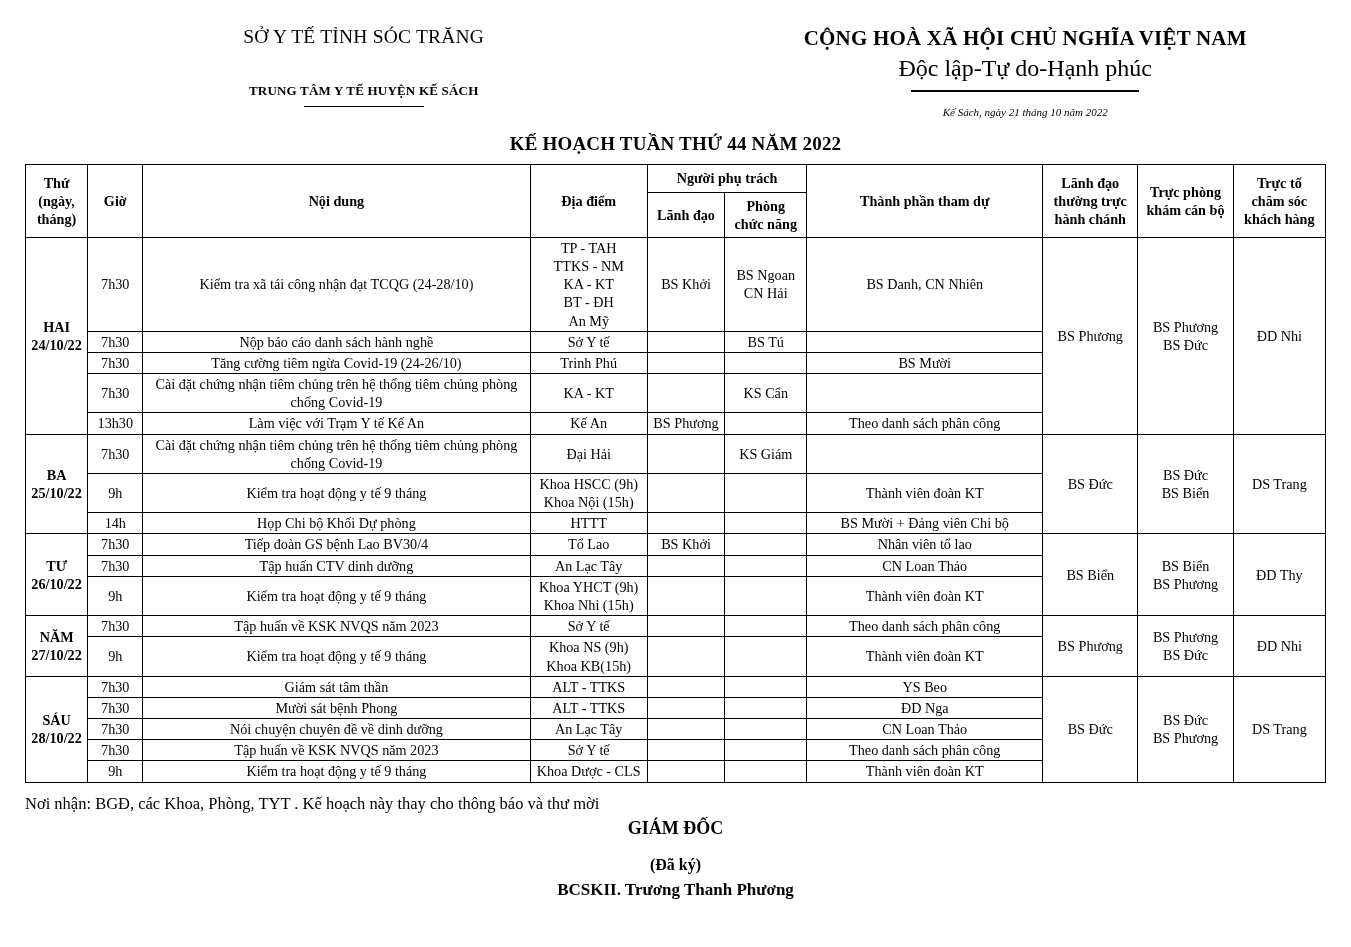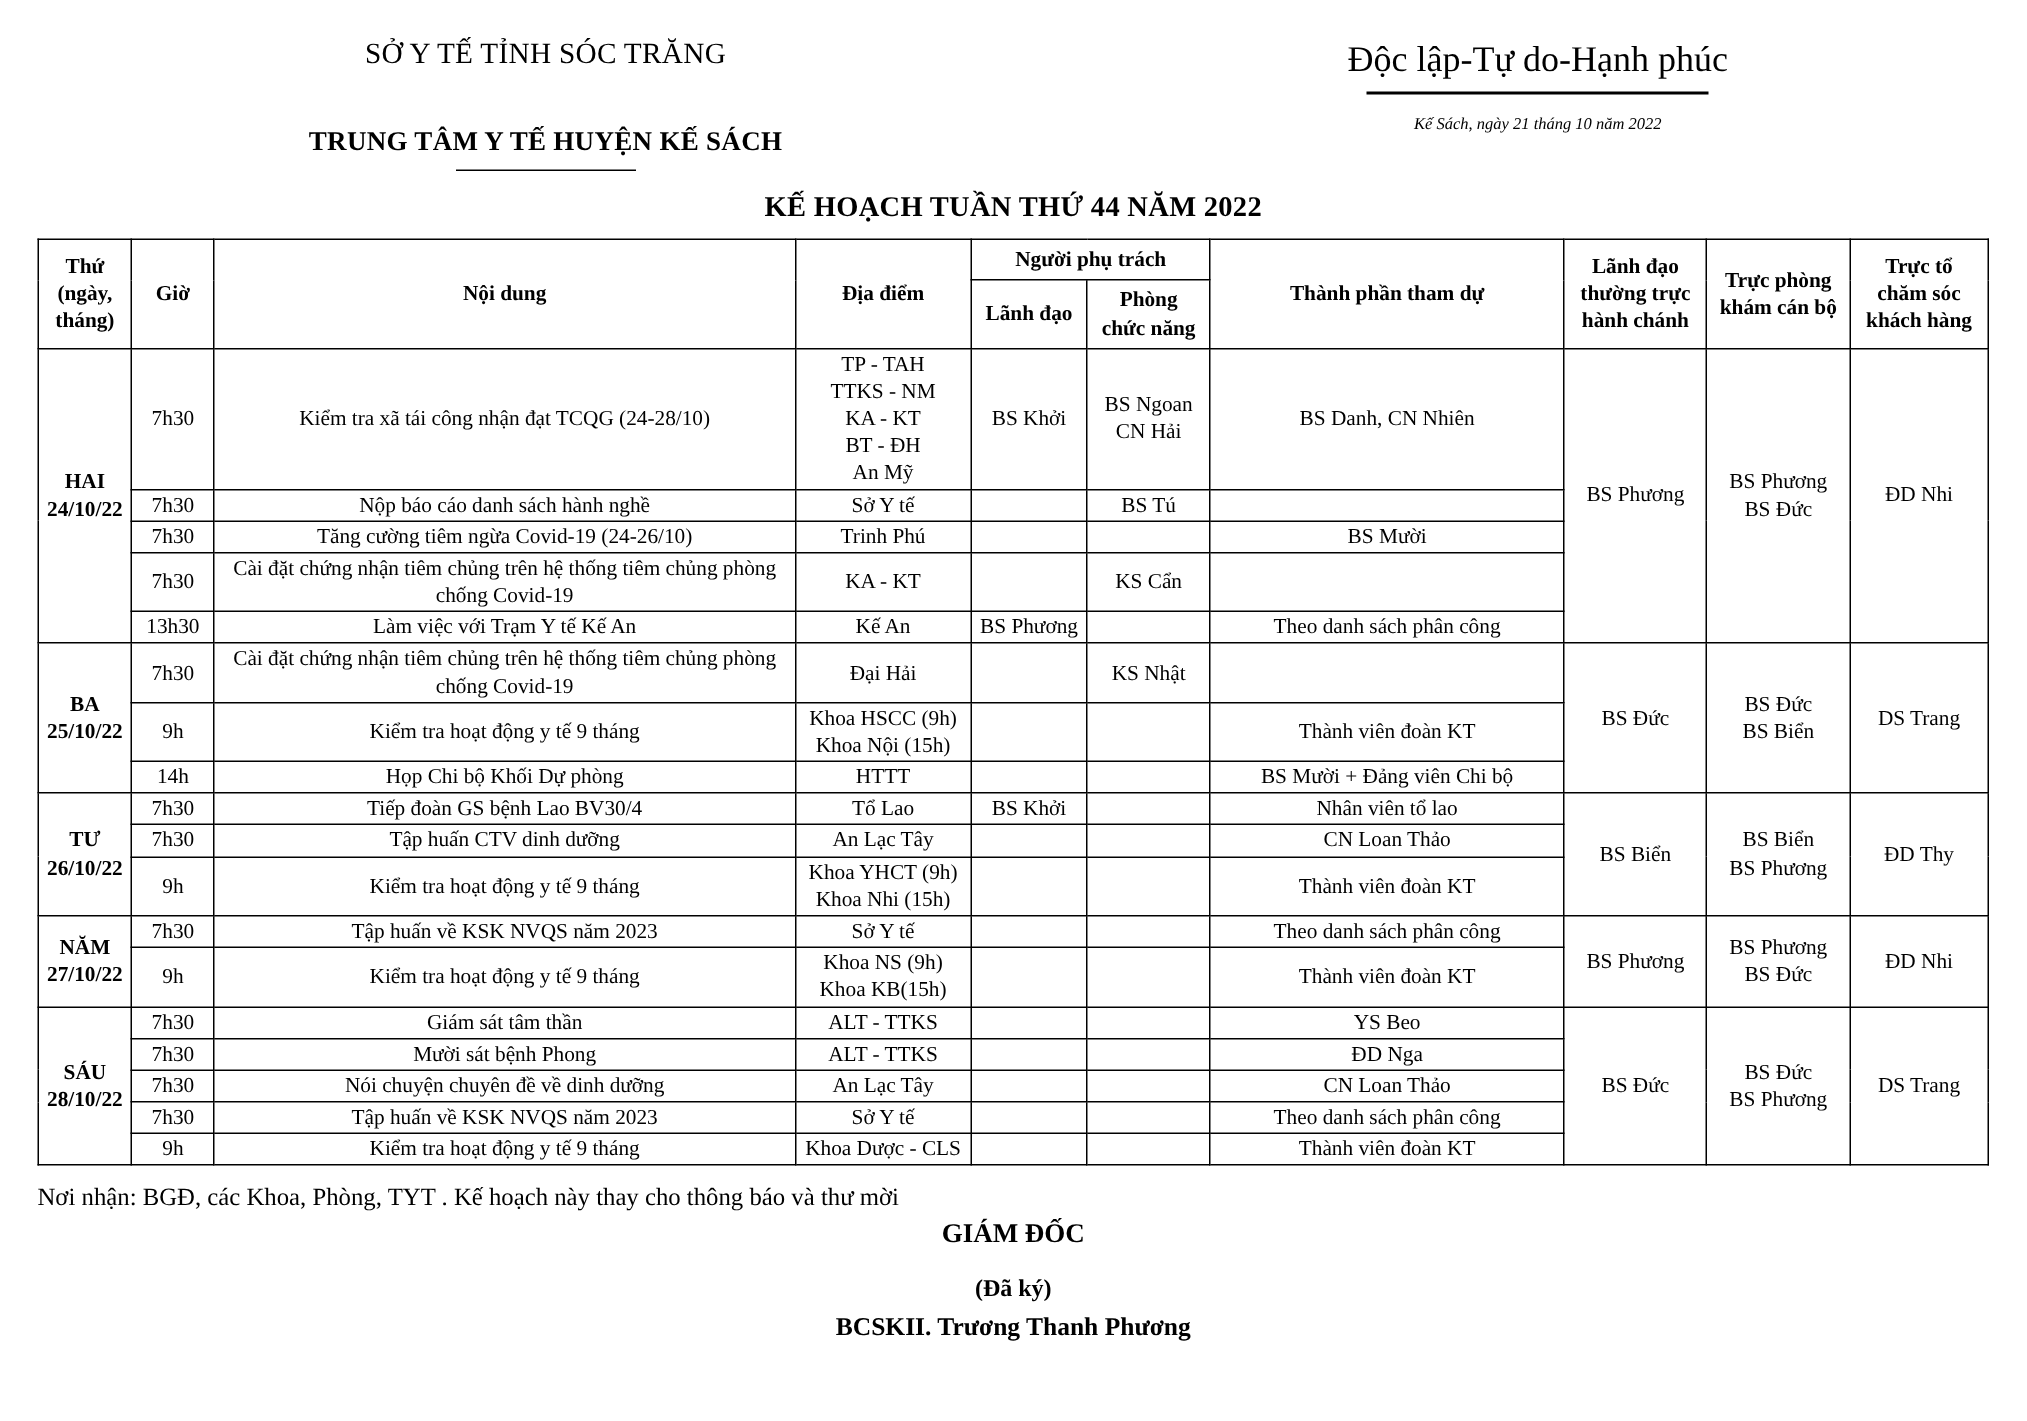--- a/index.html
+++ b/index.html
@@ -36,21 +36,21 @@
   .hdr-right{
     width:660px;
     text-align:center;
     line-height:1.35;
   }
   .org-line1{
     font-size:19.5px;
     letter-spacing:.2px;
   }
   .org-line2{
-    font-size:18px;
+    font-size:13px;
     font-weight:bold;
     letter-spacing:.2px;
     position:relative;
     display:inline-block;
     padding-bottom:3px;
     margin-top:32px;
   }
   .org-rule{
     width:120px;
     height:1.6px;
@@ -183,20 +183,21 @@
 
   <div class="doc-header">
     <div class="hdr-left">
       <div class="org-line1">SỞ Y TẾ TỈNH SÓC TRĂNG</div>
       <div>
         <span class="org-line2">TRUNG TÂM Y TẾ HUYỆN KẾ SÁCH</span>
         <div class="org-rule"></div>
       </div>
     </div>
     <div class="hdr-right">
+      <div class="nation-line1">CỘNG HOÀ XÃ HỘI CHỦ NGHĨA VIỆT NAM</div>
       <div>
         <span class="nation-line2">Độc lập-Tự do-Hạnh phúc</span>
         <div class="nation-rule"></div>
       </div>
       <div class="place-date">Kế Sách, ngày 21  tháng 10 năm 2022</div>
     </div>
   </div>
 
   <div class="doc-title">KẾ HOẠCH TUẦN THỨ 44  NĂM 2022</div>
 
@@ -291,21 +292,21 @@
             <td class="multiline sep-dot"></td>
             <td class="multiline sep-dot">Theo danh sách phân công</td>
           </tr>
           <tr class="day-block-top">
             <td class="day-cell multiline" rowspan="3">BA
 25/10/22</td>
             <td class="gio">7h30</td>
             <td class="noidung">Cài đặt chứng nhận tiêm chủng trên hệ thống tiêm chủng phòng chống Covid-19</td>
             <td class="multiline">Đại Hải</td>
             <td class="multiline"></td>
-            <td class="multiline">KS Nhật</td>
+            <td class="multiline">KS Giám</td>
             <td class="multiline"></td>
             <td class="multiline" rowspan="3">BS Đức</td>
             <td class="multiline" rowspan="3">BS Đức
 BS Biển</td>
             <td class="multiline" rowspan="3">DS Trang</td>
           </tr>
           <tr>
             <td class="gio sep-dot">9h</td>
             <td class="noidung sep-dot">Kiểm tra hoạt động y tế 9 tháng</td>
             <td class="multiline sep-dot">Khoa HSCC (9h)

